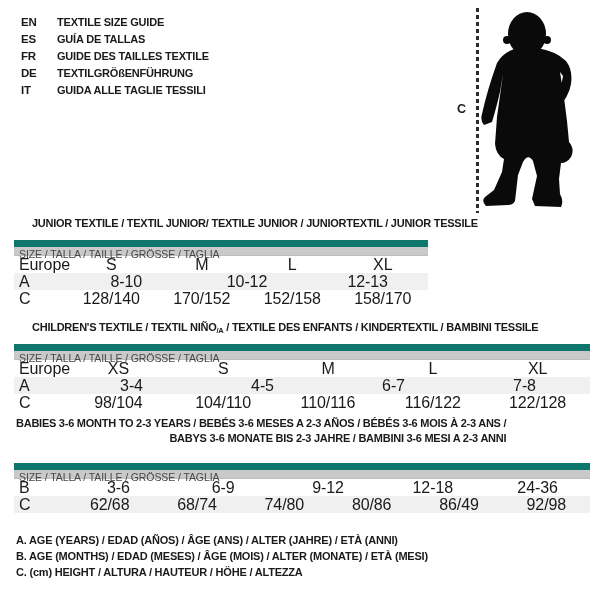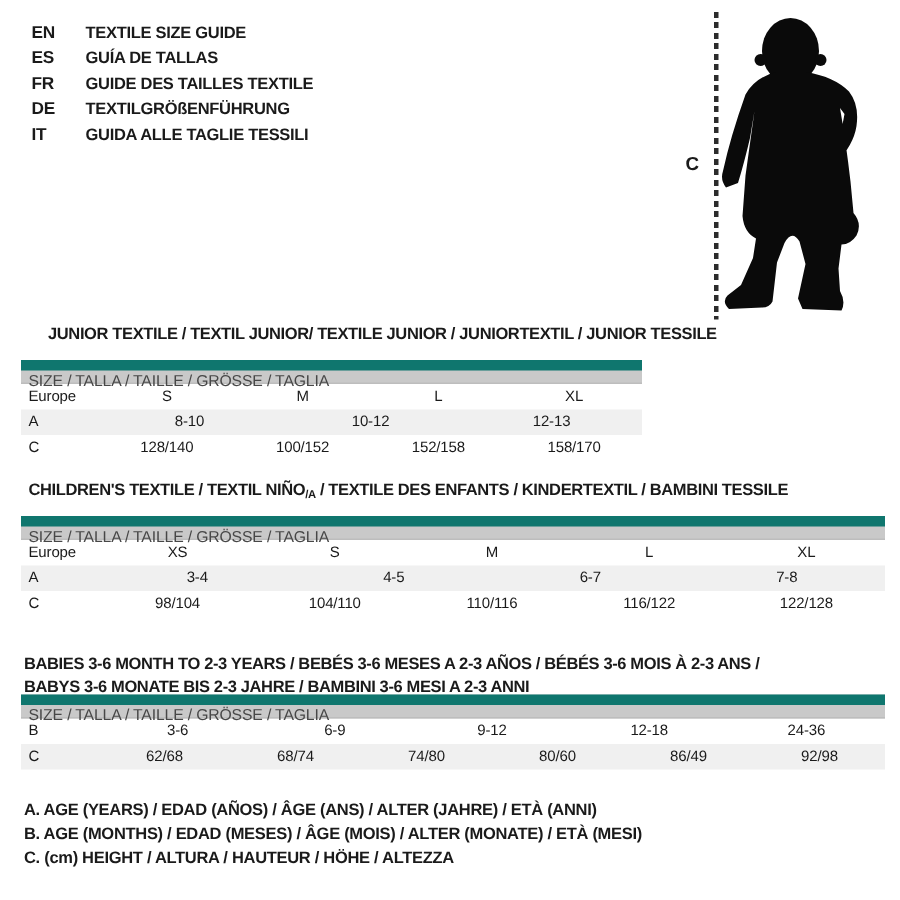--- a/index.html
+++ b/index.html
@@ -19,29 +19,29 @@
   #c-label{left:457px;top:102px;font-weight:bold;font-size:12.5px;}
   #baby-svg{left:470px;top:3px;color:var(--silhouette,#0a0a0a);}
   
   .sec-title{font-weight:bold;font-size:11px;letter-spacing:-0.25px;white-space:nowrap;line-height:15px;}
   .sub{font-size:7.5px;vertical-align:-2px;}
   
   .size-table{position:absolute;}
   .thead{background:var(--table-header-bg,#c9c9c9);color:var(--header-text,#474747);
     font-size:10.5px;line-height:14px;height:16px;padding-left:5px;box-sizing:border-box;
     border-top:7px solid #0f766e;border-bottom:1px solid #bdbdbd;letter-spacing:-0.1px;}
-  .trow{display:flex;height:17px;font-size:10px;line-height:17px;letter-spacing:-0.1px;}
+  .trow{display:flex;height:17px;font-size:16px;line-height:17px;letter-spacing:-0.1px;}
   .trow.alt{background:var(--row-alt-bg,#f0f0f0);}
   .trow .lbl{width:52px;padding-left:5px;box-sizing:border-box;}
   .trow .c{flex:1;text-align:center;}
   #junior-title{left:32px;top:216px;}
   #junior-table{left:14px;top:240px;width:414px;}
-  #children-title{left:19px;top:320px;text-align:center;}
+  #children-title{left:32px;top:320px;text-align:center;}
   #children-table{left:14px;top:344px;width:576px;}
-  #babies-title{left:16px;top:436px;}
+  #babies-title{left:16px;top:416px;text-align:right;}
   #babies-table{left:14px;top:463px;width:576px;}
   
   #legend{left:16px;top:532px;}
   #legend .legline{font-weight:bold;font-size:11px;line-height:16px;letter-spacing:-0.2px;white-space:nowrap;}
 </style>
 </head>
 <body>
 
 <div id="langs" class="abs">
   <div class="lrow">
@@ -96,21 +96,21 @@
   </div>
   <div class="trow alt">
     <span class="lbl">A</span>
     <span class="c">8-10</span>
     <span class="c">10-12</span>
     <span class="c">12-13</span>
   </div>
   <div class="trow">
     <span class="lbl">C</span>
     <span class="c">128/140</span>
-    <span class="c">100/152</span>
+    <span class="c">170/152</span>
     <span class="c">152/158</span>
     <span class="c">158/170</span>
   </div>
 </div>
 
 <div id="children-title" class="abs sec-title"><span>CHILDREN'S TEXTILE / TEXTIL NIÑO</span><span class="sub">/A</span><span> / TEXTILE DES ENFANTS / KINDERTEXTIL / BAMBINI TESSILE</span></div>
 <div id="children-table" class="size-table">
   <div class="thead">SIZE / TALLA / TAILLE / GRÖSSE / TAGLIA</div>
   <div class="trow">
     <span class="lbl">Europe</span>
@@ -149,21 +149,21 @@
     <span class="c">6-9</span>
     <span class="c">9-12</span>
     <span class="c">12-18</span>
     <span class="c">24-36</span>
   </div>
   <div class="trow alt">
     <span class="lbl">C</span>
     <span class="c">62/68</span>
     <span class="c">68/74</span>
     <span class="c">74/80</span>
-    <span class="c">80/60</span>
+    <span class="c">80/86</span>
     <span class="c">86/49</span>
     <span class="c">92/98</span>
   </div>
 </div>
 
 <div id="legend" class="abs">
   <div class="legline">A. AGE (YEARS) / EDAD (AÑOS) / ÂGE (ANS) / ALTER (JAHRE) / ETÀ (ANNI)</div>
   <div class="legline">B. AGE (MONTHS) / EDAD (MESES) / ÂGE (MOIS) / ALTER (MONATE) / ETÀ (MESI)</div>
   <div class="legline">C. (cm) HEIGHT / ALTURA / HAUTEUR / HÖHE / ALTEZZA</div>
 </div>

